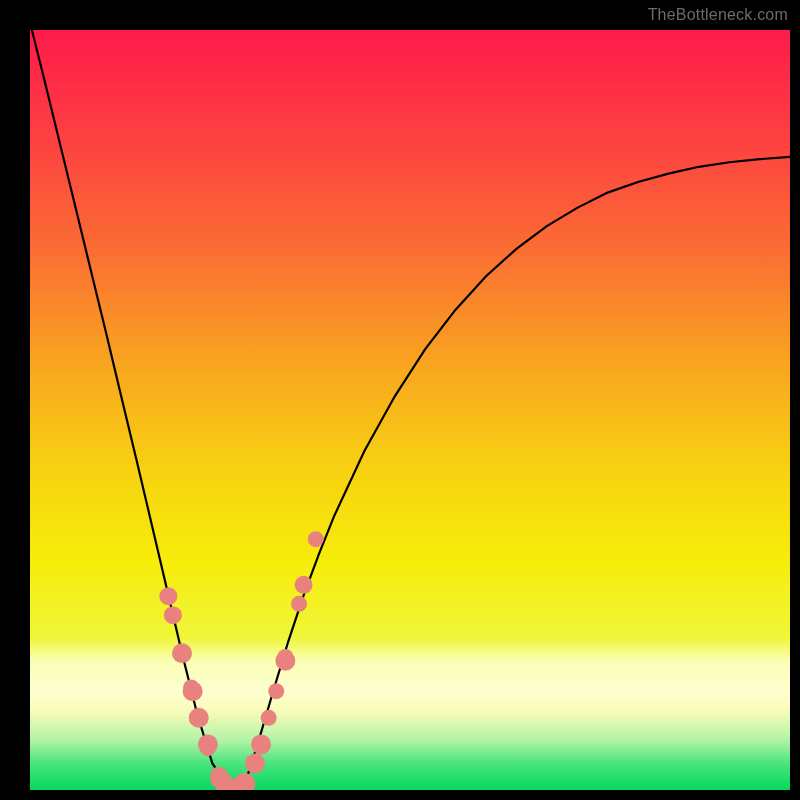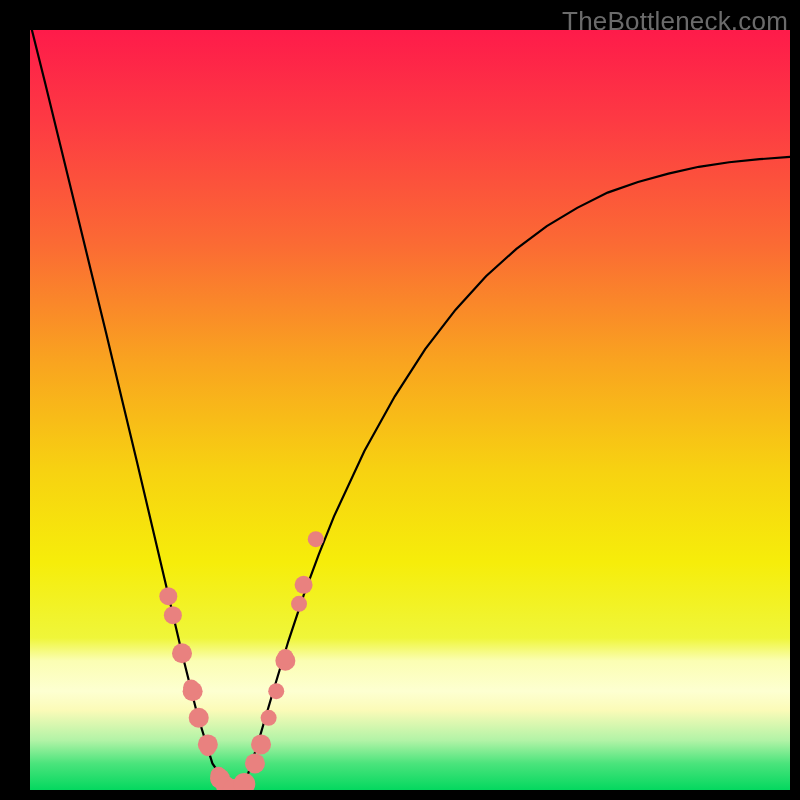--- a/index.html
+++ b/index.html
@@ -23,21 +23,21 @@
     top: 30px;
     width: 760px;
     height: 760px;
     overflow: hidden;
   }
   .watermark {
     position: absolute;
     top: 6px;
     right: 12px;
     color: #6b6b6b;
-    font-size: 26px;
+    font-size: 16px;
     font-weight: 400;
     letter-spacing: 0.2px;
     user-select: none;
   }
   svg {
     position: absolute;
     inset: 0;
   }
 </style>
 </head>

